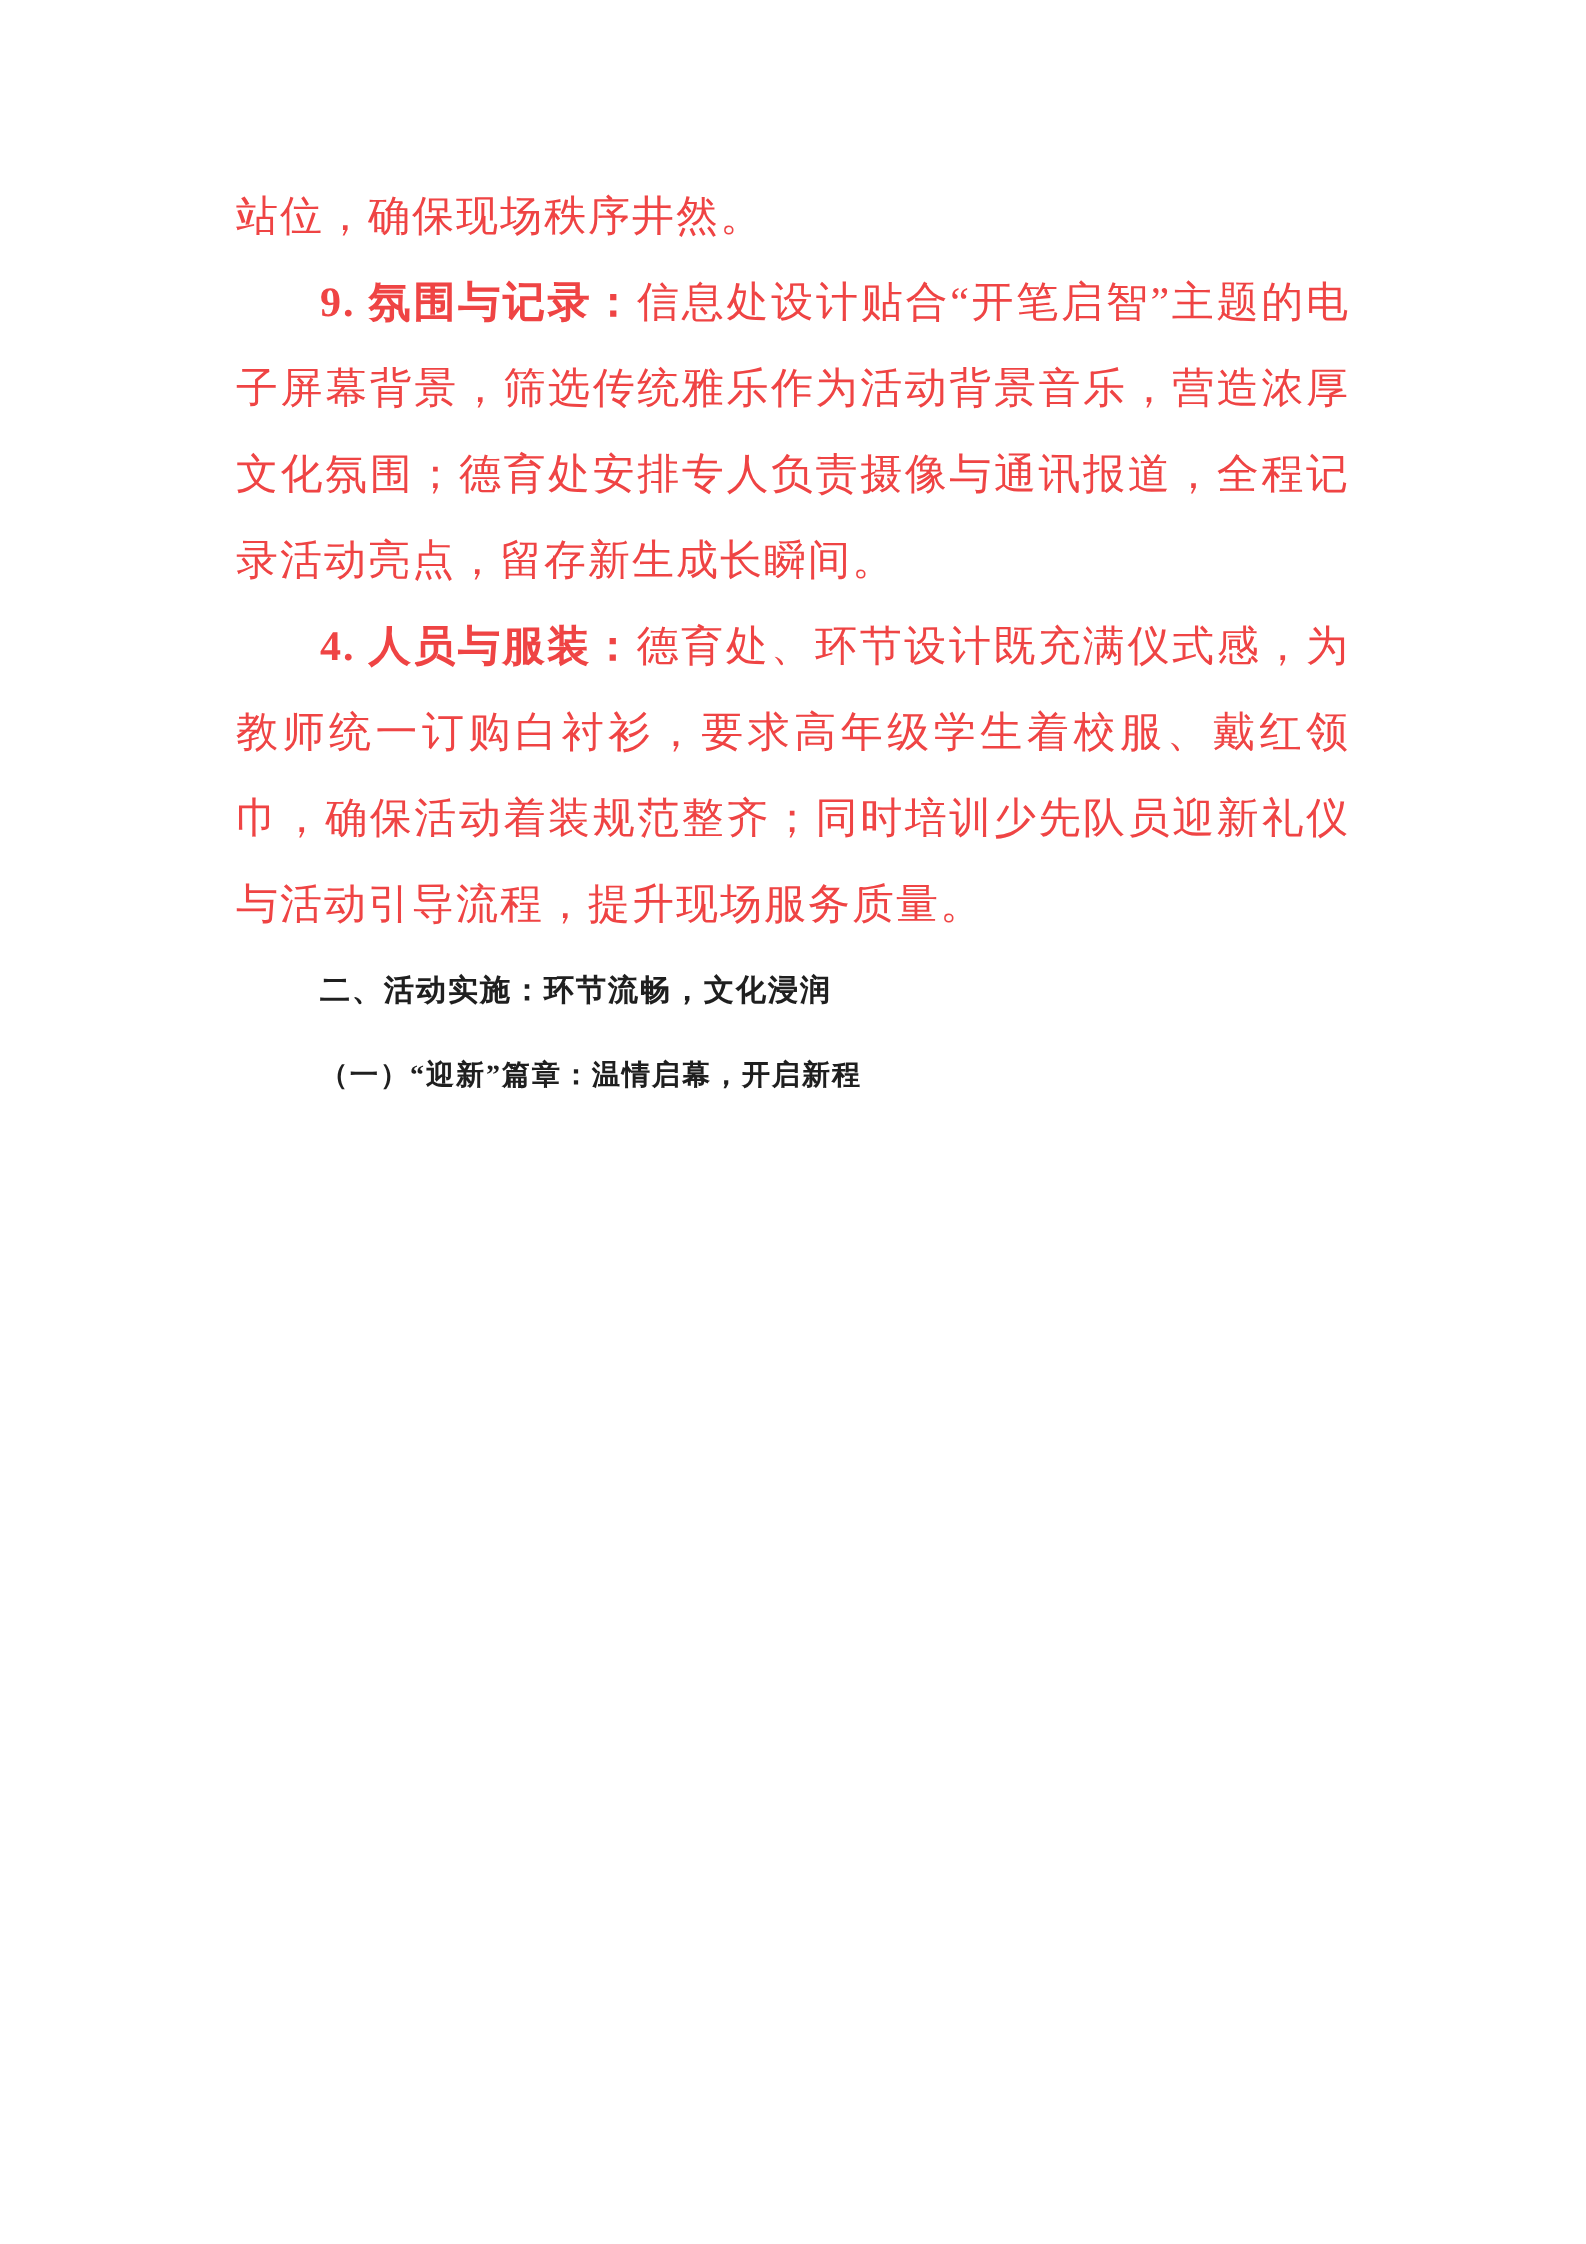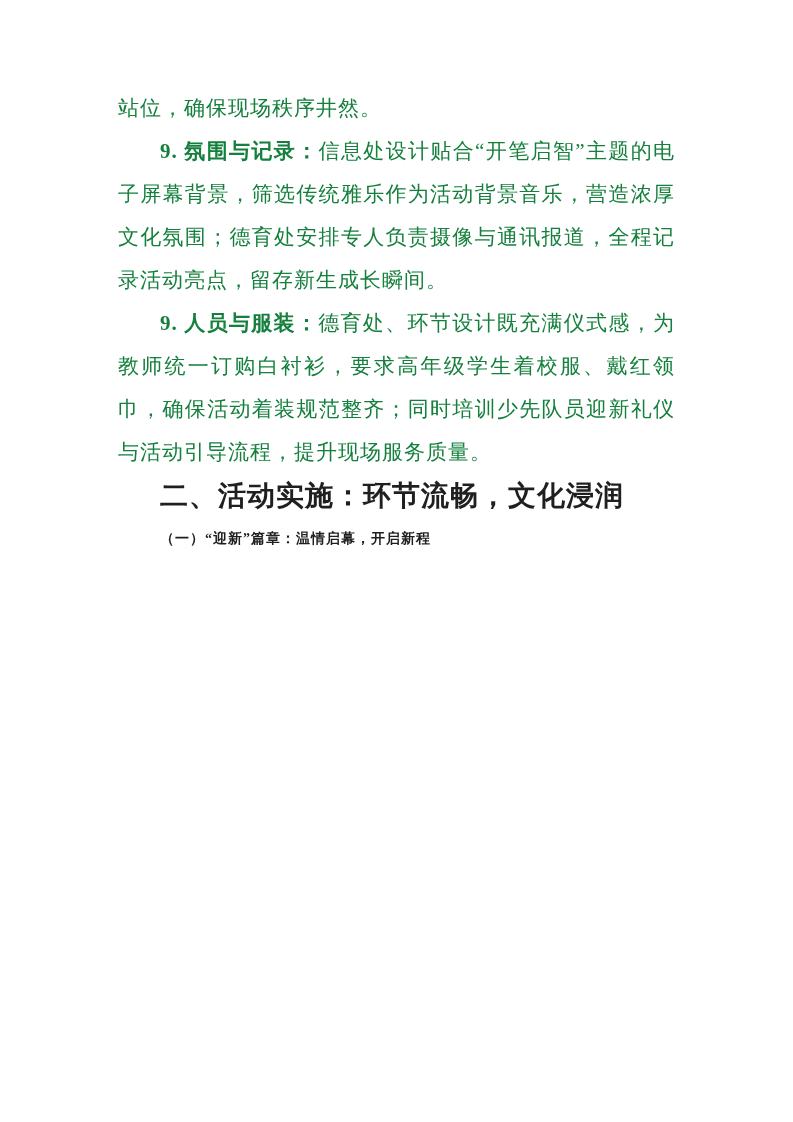--- a/index.html
+++ b/index.html
@@ -18,35 +18,35 @@
     position: absolute;
     left: 118px;
     top: 87px;
     width: 557px;
   }
   .para {
     margin: 0;
     font-family: "Liberation Serif", "DejaVu Serif", serif;
     font-size: 21px;
     line-height: 43px;
-    color: #15803d;
+    color: #ef4444;
     text-align: justify;
     letter-spacing: 1px;
   }
   .indent {
     text-indent: 42px;
   }
   .lead-bold {
     font-weight: bold;
   }
   .heading-1 {
     margin: 0;
     font-family: "Liberation Sans", "DejaVu Sans", sans-serif;
     font-weight: bold;
-    font-size: 28px;
+    font-size: 15px;
     line-height: 43px;
     color: #1f1f1f;
     letter-spacing: 1px;
     text-indent: 42px;
   }
   .heading-2 {
     margin: 0;
     font-family: "Liberation Serif", "DejaVu Serif", serif;
     font-weight: bold;
     font-size: 14px;
@@ -59,21 +59,21 @@
 </head>
 <body>
 
 <div class="page">
   <div class="content">
 
     <p class="para">站位，确保现场秩序井然。</p>
 
     <p class="para indent"><span class="lead-bold">9. 氛围与记录：</span><span>信息处设计贴合“开笔启智”主题的电子屏幕背景，筛选传统雅乐作为活动背景音乐，营造浓厚文化氛围；德育处安排专人负责摄像与通讯报道，全程记录活动亮点，留存新生成长瞬间。</span></p>
 
-    <p class="para indent"><span class="lead-bold">9. 人员与服装：</span><span>德育处、环节设计既充满仪式感，为教师统一订购白衬衫，要求高年级学生着校服、戴红领巾，确保活动着装规范整齐；同时培训少先队员迎新礼仪与活动引导流程，提升现场服务质量。</span></p>
+    <p class="para indent"><span class="lead-bold">4. 人员与服装：</span><span>德育处、环节设计既充满仪式感，为教师统一订购白衬衫，要求高年级学生着校服、戴红领巾，确保活动着装规范整齐；同时培训少先队员迎新礼仪与活动引导流程，提升现场服务质量。</span></p>
 
     <p class="heading-1">二、活动实施：环节流畅，文化浸润</p>
 
 
     <p class="heading-2">（一）“迎新”篇章：温情启幕，开启新程</p>
 
 
   </div>
 </div>
 

